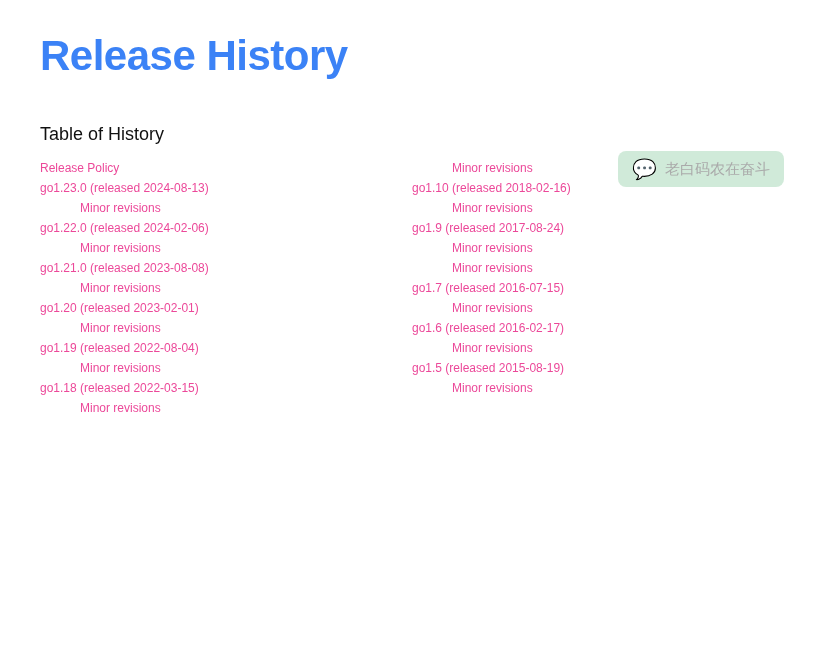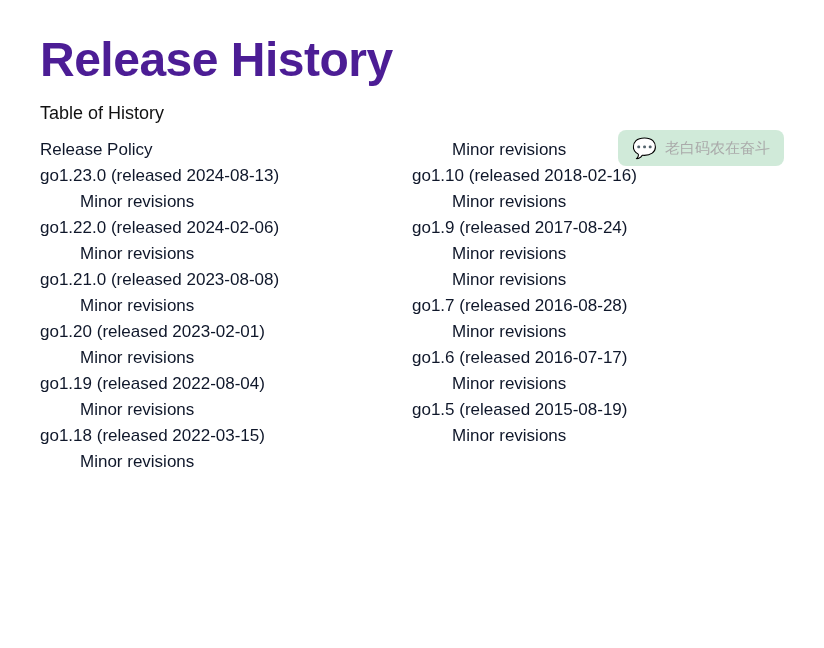--- a/index.html
+++ b/index.html
@@ -10,24 +10,24 @@
 
     body {
       background: #ffffff;
       font-family: -apple-system, BlinkMacSystemFont, 'Segoe UI', Arial, sans-serif;
       padding: 32px 40px;
       width: 824px;
       min-height: 648px;
     }
 
     .page-title {
-      font-size: 48px;
+      font-size: 42px;
       font-weight: 900;
-      color: #4c1d95;
-      margin-bottom: 16px;
+      color: #3b82f6;
+      margin-bottom: 44px;
       letter-spacing: -0.5px;
     }
 
     .toc-header {
       font-size: 18px;
       font-weight: 400;
       color: #111111;
       margin-bottom: 16px;
     }
 
@@ -37,22 +37,22 @@
       position: relative;
     }
 
     .column {
       flex: 1;
       display: flex;
       flex-direction: column;
     }
 
     .toc-link {
-      color: #0f172a;
-      font-size: 17px;
+      color: #ec4899;
+      font-size: 12px;
       text-decoration: none;
       cursor: pointer;
       display: block;
       margin-bottom: 4px;
     }
 
     .toc-link.minor {
       padding-left: 40px;
       margin-bottom: 6px;
     }
@@ -113,21 +113,21 @@
     <div class="watermark">
       <span class="watermark-icon">💬</span>
       <span class="watermark-text">老白码农在奋斗</span>
     </div>
   <a class="toc-link minor" href="#minor-top">Minor revisions</a>
       <a class="toc-link release" href="#go1.10">go1.10 (released 2018-02-16)</a>
       <a class="toc-link minor" href="#go1.10-minor">Minor revisions</a>
       <a class="toc-link release" href="#go1.9">go1.9 (released 2017-08-24)</a>
       <a class="toc-link minor" href="#go1.9-minor">Minor revisions</a>
       <a class="toc-link minor" href="#go1.8-minor">Minor revisions</a>
-      <a class="toc-link release" href="#go1.7">go1.7 (released 2016-08-28)</a>
+      <a class="toc-link release" href="#go1.7">go1.7 (released 2016-07-15)</a>
       <a class="toc-link minor" href="#go1.7-minor">Minor revisions</a>
-      <a class="toc-link release" href="#go1.6">go1.6 (released 2016-07-17)</a>
+      <a class="toc-link release" href="#go1.6">go1.6 (released 2016-02-17)</a>
       <a class="toc-link minor" href="#go1.6-minor">Minor revisions</a>
       <a class="toc-link release" href="#go1.5">go1.5 (released 2015-08-19)</a>
       <a class="toc-link minor" href="#go1.5-minor">Minor revisions</a>
     </div>
 
 </div>
 
 </body></html>

